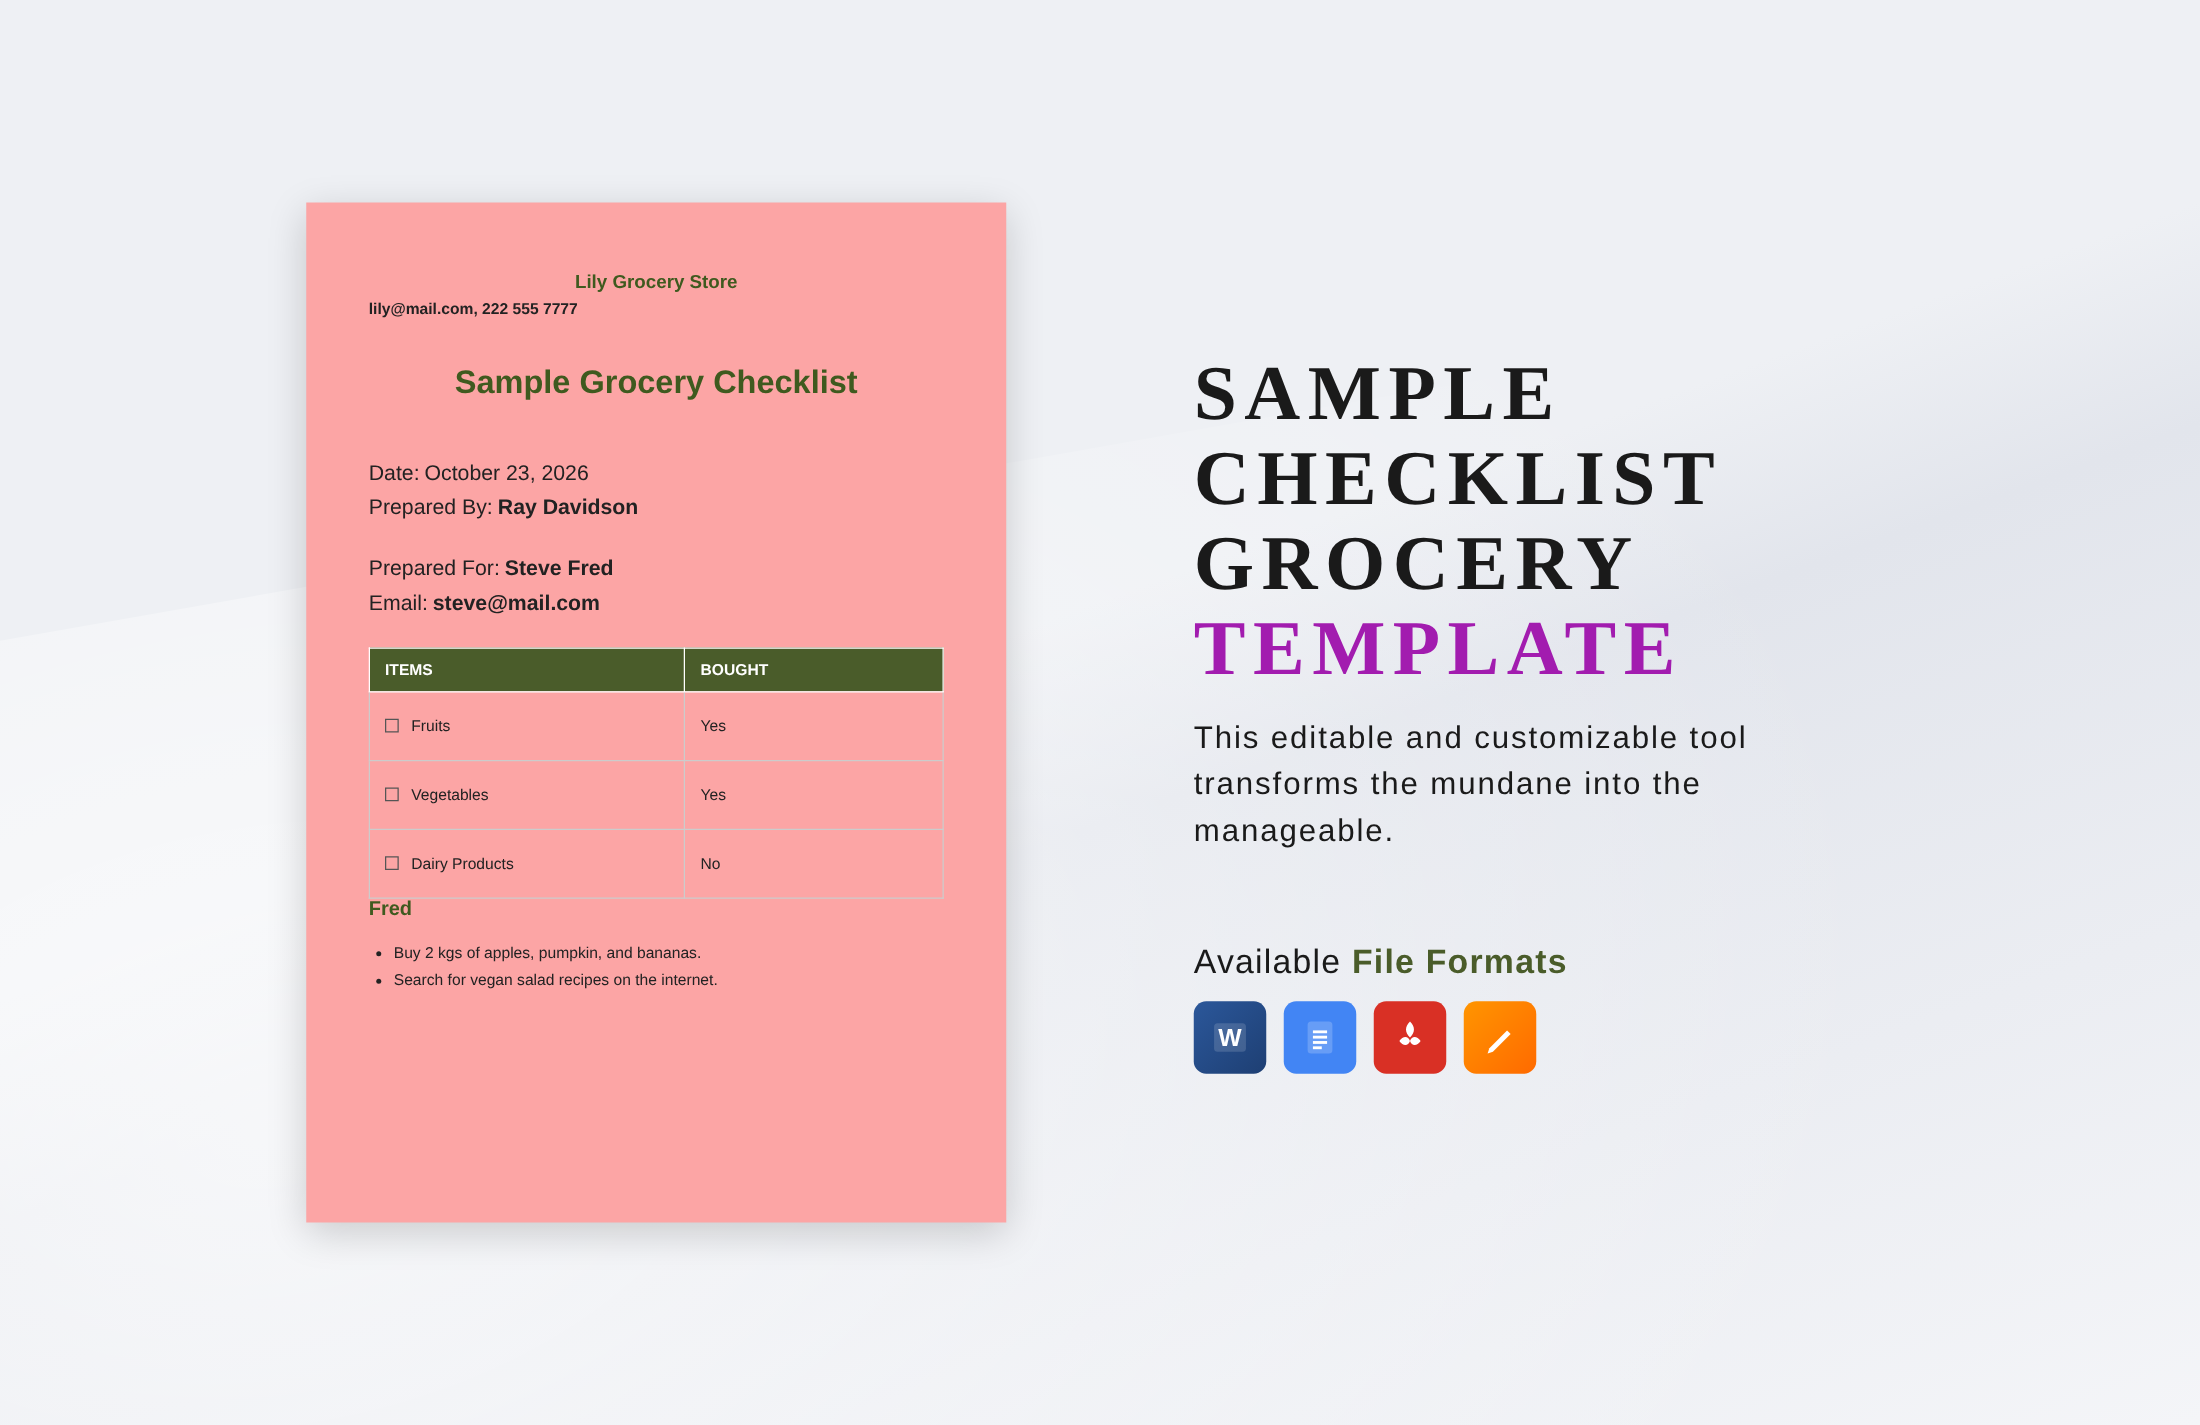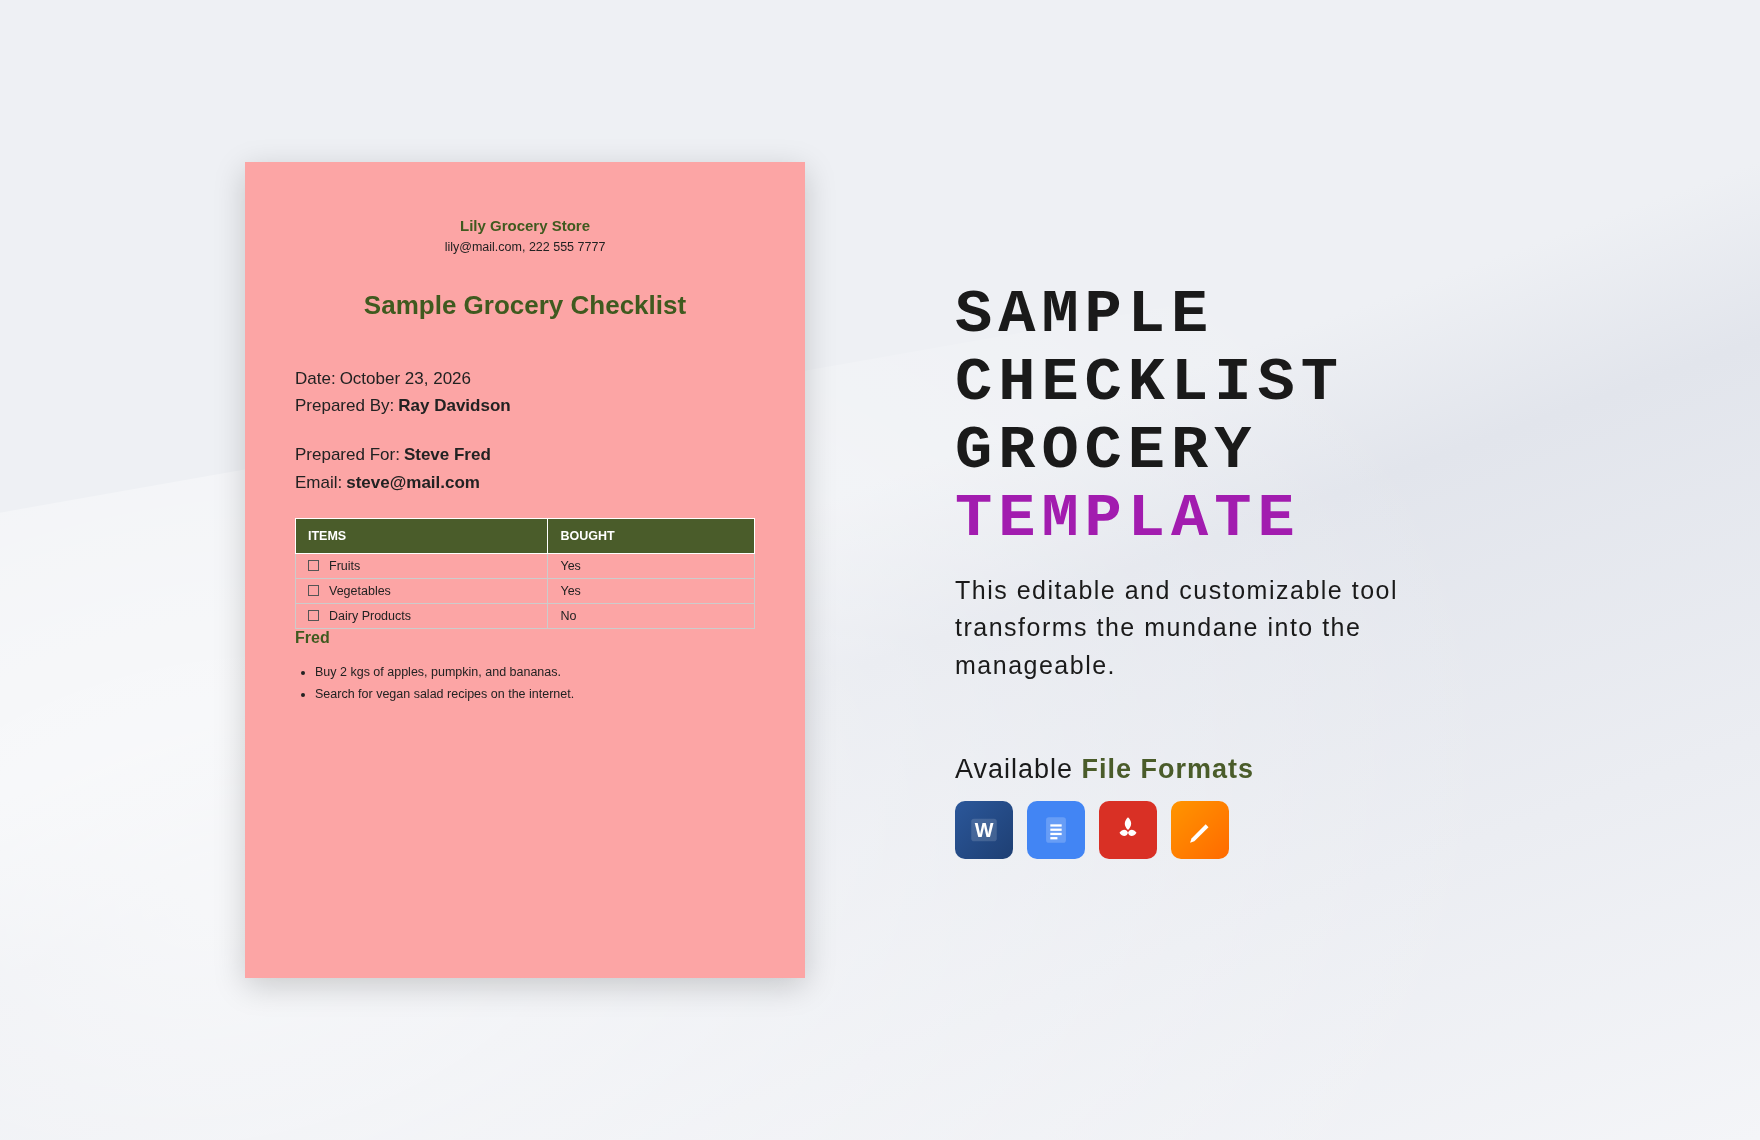--- a/index.html
+++ b/index.html
@@ -40,22 +40,21 @@
     font-size: 13px;
   }
   .doc-store {
     text-align: center;
     color: #3f5a1f;
     font-weight: bold;
     font-size: 15px;
     margin-bottom: 6px;
   }
   .doc-contact {
-    text-align: center;
-    font-weight: normal;
+    font-weight: bold;
     font-size: 12.5px;
     margin-bottom: 36px;
   }
   .doc-title {
     text-align: center;
     color: #3f5a1f;
     font-weight: bold;
     font-size: 26px;
     margin-bottom: 44px;
   }
@@ -67,41 +66,41 @@
     background: #4a5c2a;
     color: #fff;
     text-align: left;
     padding: 10px 12px;
     font-size: 12.5px;
     font-weight: bold;
     border: 1px solid #fff;
   }
   .doc-table td {
     border: 1px solid #ccc;
-    padding: 5px 12px;
+    padding: 20px 12px;
     font-size: 12.5px;
   }
   .chk {
     display: inline-block;
     width: 11px; height: 11px;
     border: 1px solid #555;
     margin-right: 10px;
     vertical-align: -1px;
   }
   .notes-title {
     color: #3f5a1f;
     font-weight: bold;
     font-size: 16px;
     margin-bottom: 14px;
   }
   .notes-list { list-style: disc; padding-left: 20px; font-size: 12.5px; line-height: 1.8; }
   
   .info-panel { width: 560px; }
   .headline {
-    font-family: Liberation Mono, monospace;
+    font-family: Liberation Serif, serif;
     font-weight: 900;
     font-size: 62px;
     line-height: 1.1;
     letter-spacing: 6px;
     color: #1a1a1a;
   }
   .headline .accent { color: #a21caf; }
   .subtext {
     font-size: 25px;
     line-height: 1.5;

